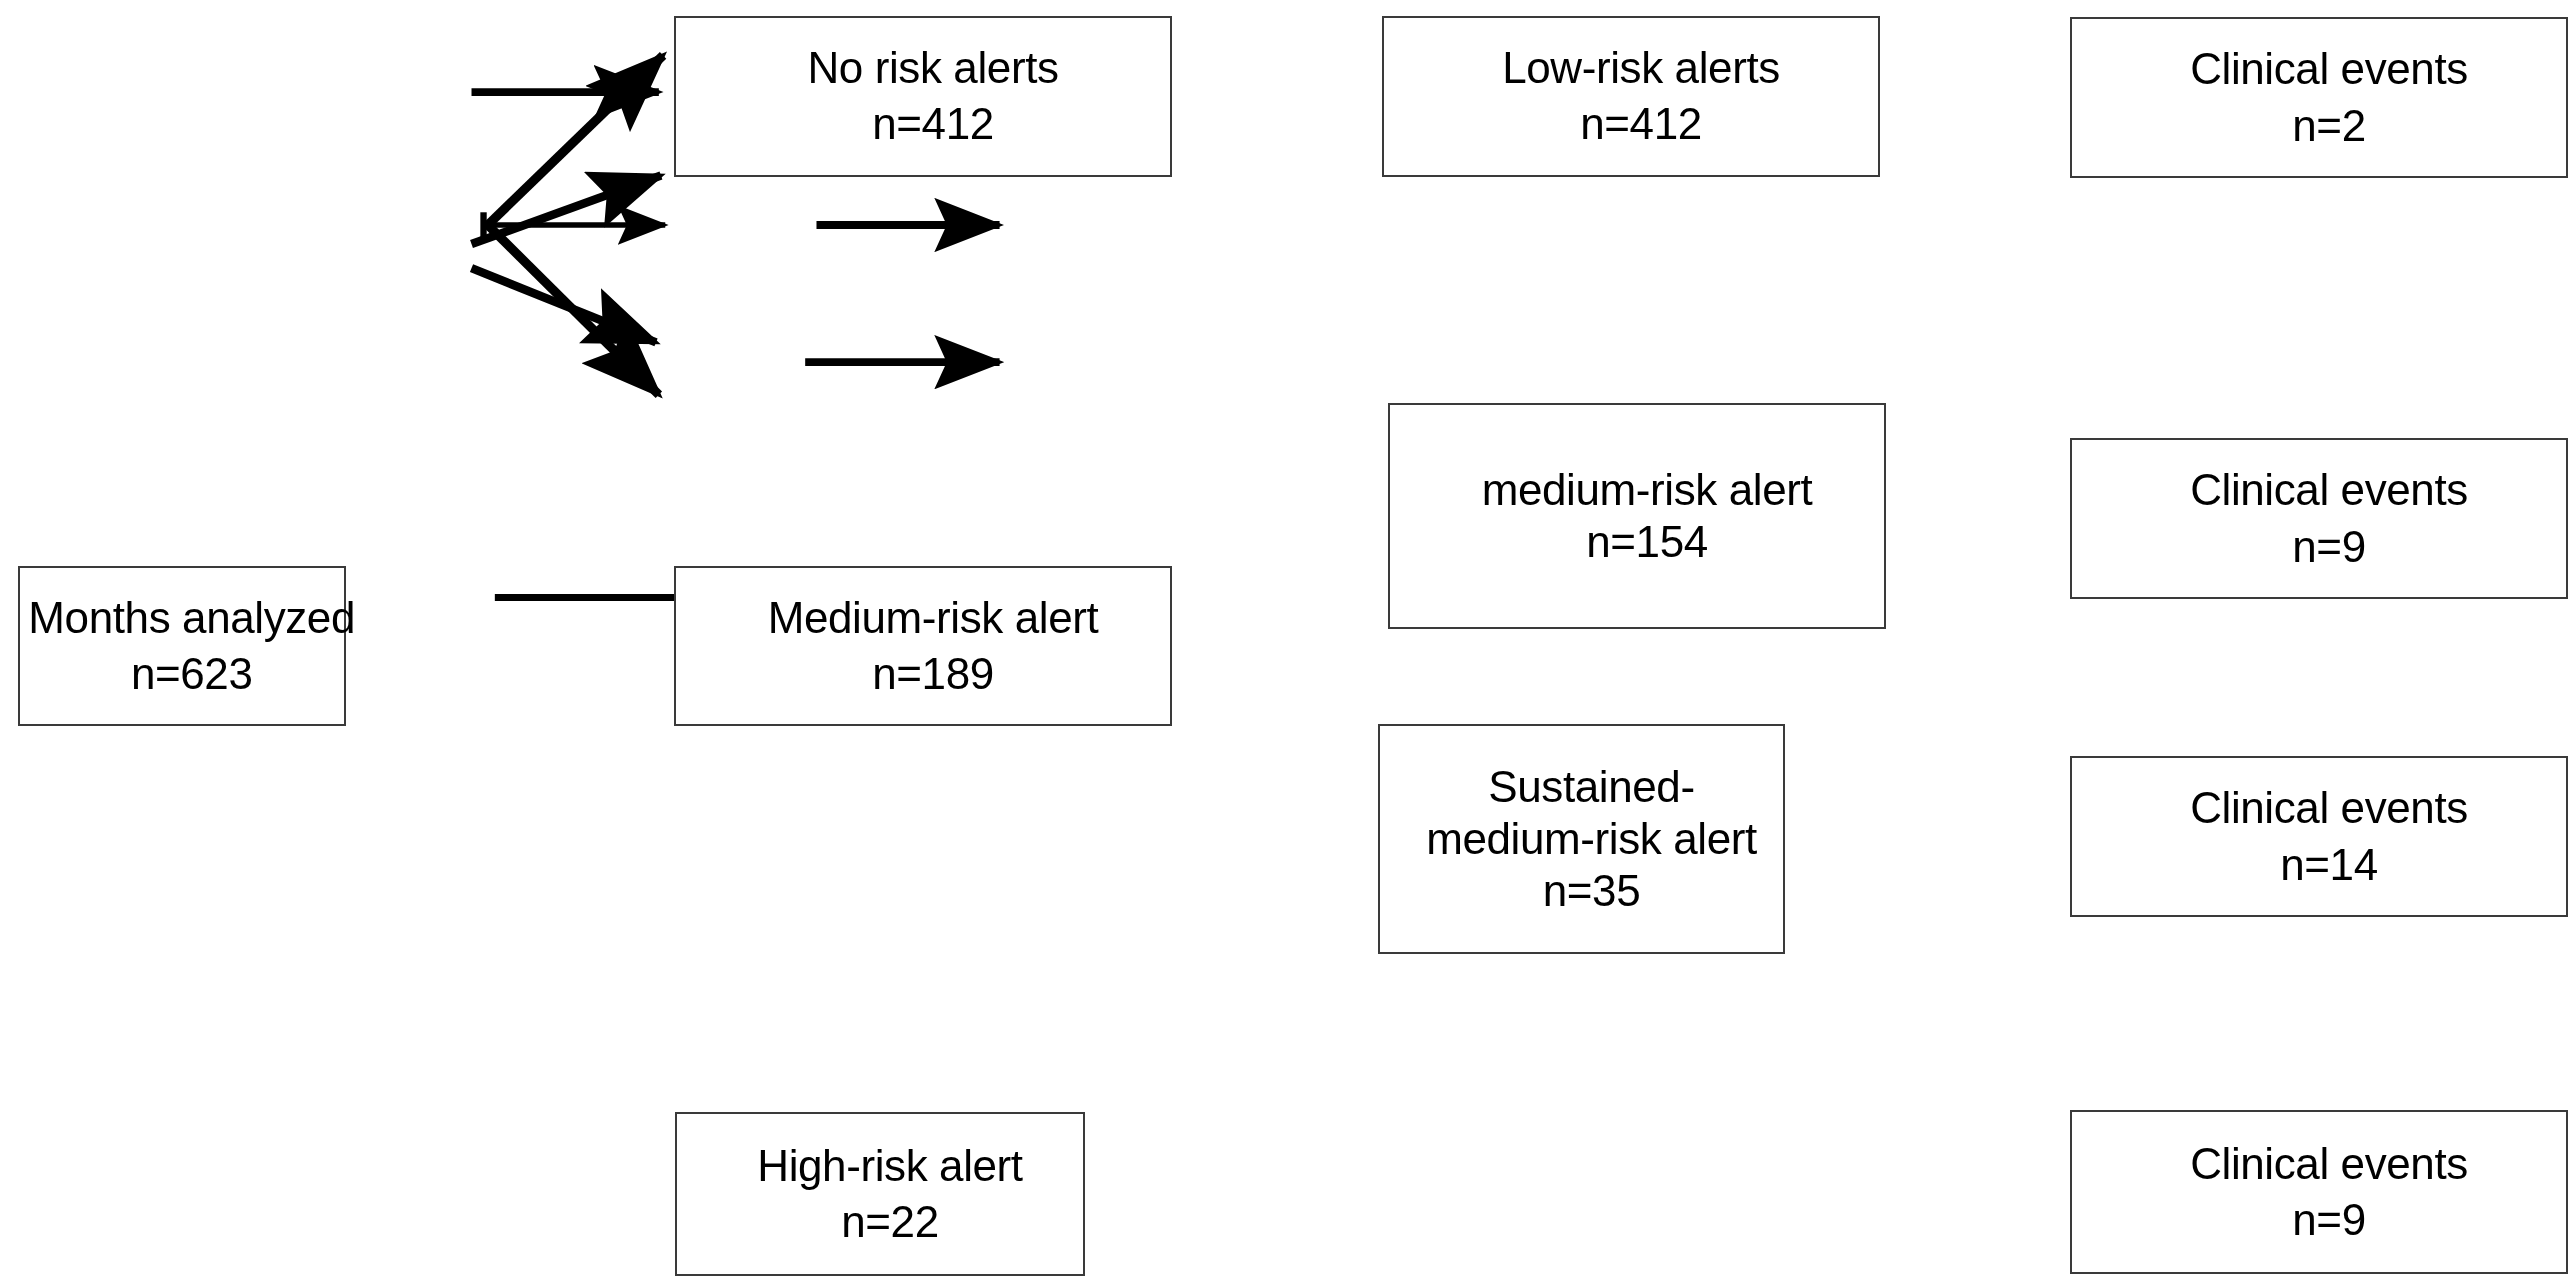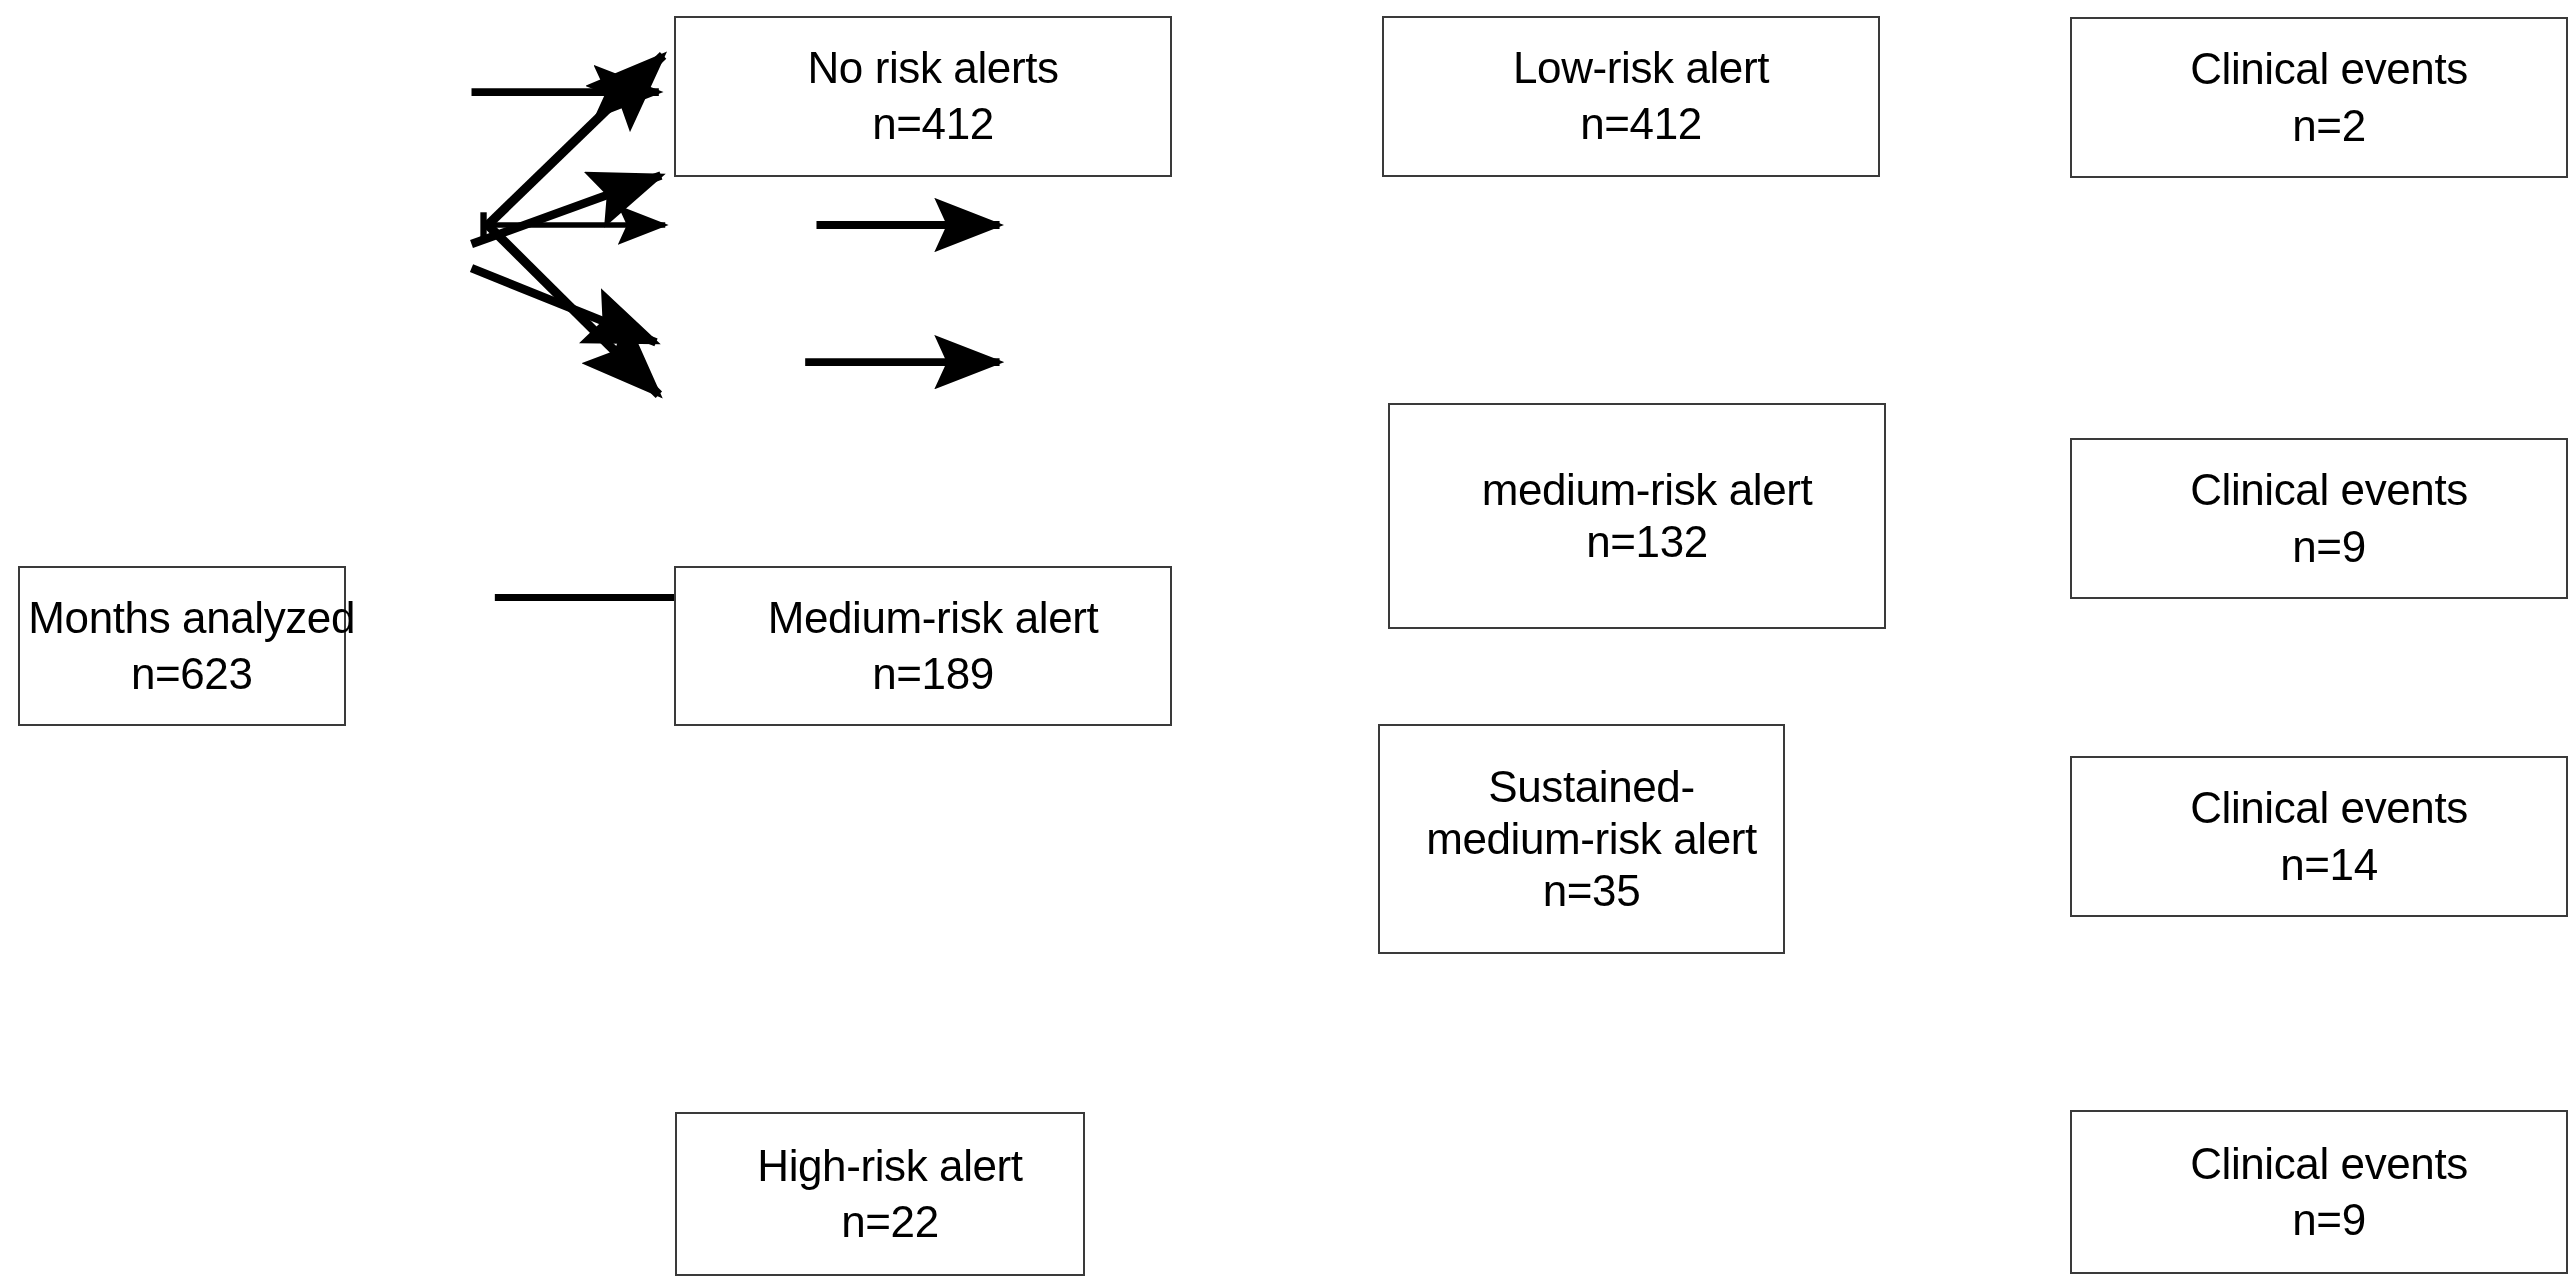--- a/index.html
+++ b/index.html
@@ -94,27 +94,27 @@
     <span class="line">Medium-risk alert</span>
     <span class="line">n=189</span>
   </div>
 
   <div class="node" style="left:675px; top:1112px; width:410px; height:164px;">
     <span class="line">High-risk alert</span>
     <span class="line">n=22</span>
   </div>
 
   <div class="node" style="left:1382px; top:15.6px; width:498px; height:161px;">
-    <span class="line">Low-risk alert</span>
+    <span class="line">Low-risk alerts</span>
     <span class="line">n=412</span>
   </div>
 
   <div class="node tight" style="left:1388px; top:403px; width:498px; height:226px;">
     <span class="line">medium-risk alert</span>
-    <span class="line">n=132</span>
+    <span class="line">n=154</span>
   </div>
 
   <div class="node tight" style="left:1378px; top:724px; width:407px; height:230px;">
     <span class="line">Sustained-</span>
     <span class="line">medium-risk alert</span>
     <span class="line">n=35</span>
   </div>
 
   <div class="node" style="left:2070px; top:17px; width:498px; height:161px;">
     <span class="line">Clinical events</span>

